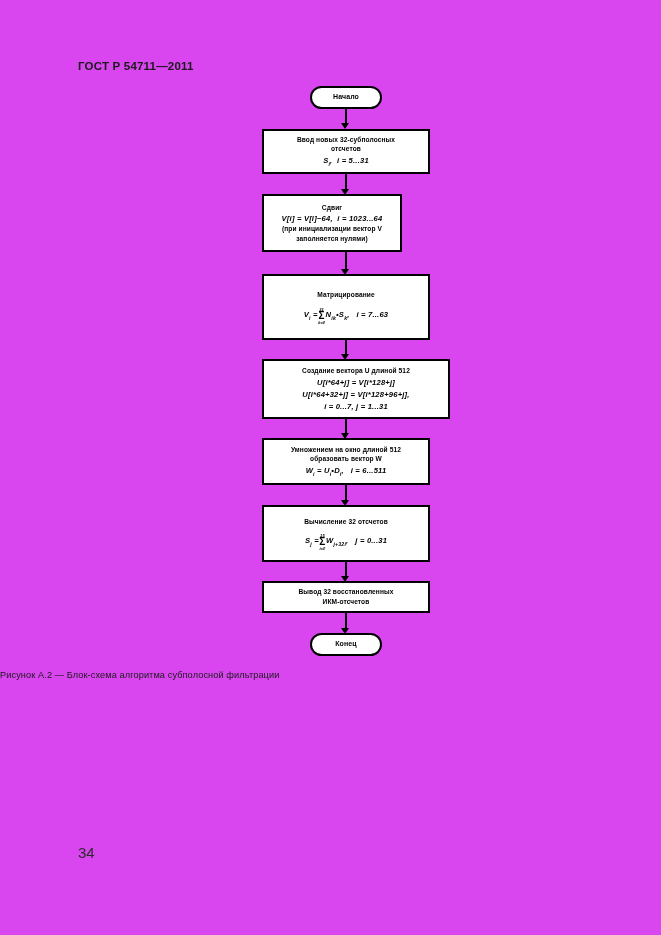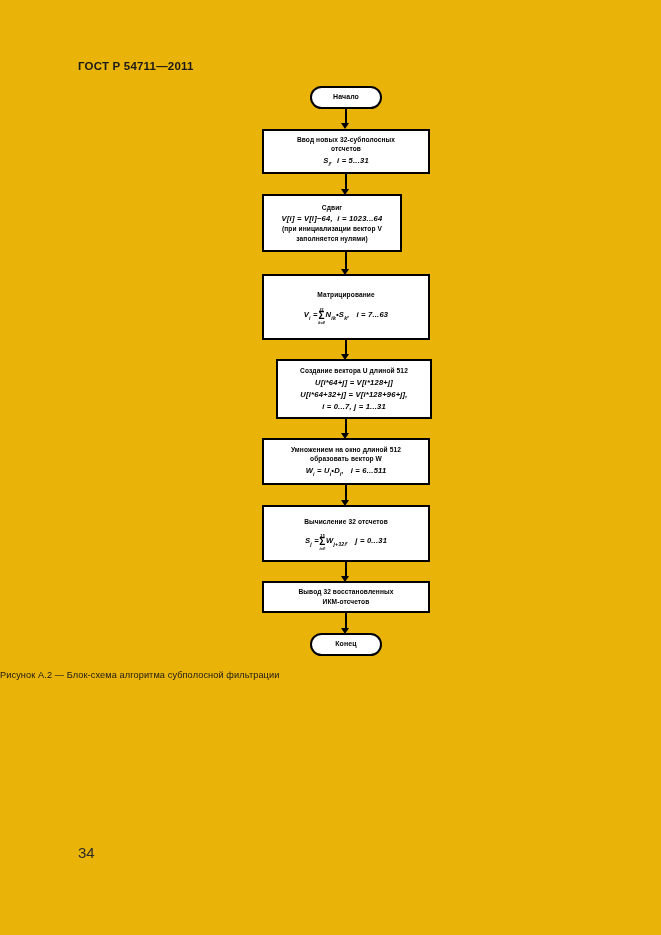--- a/index.html
+++ b/index.html
@@ -12,21 +12,21 @@
     height: 935px;
     position: relative;
     font-family: "Liberation Sans", sans-serif;
     color: #000000;
     overflow: hidden;
   }
 
   .page {
     position: absolute;
     inset: 0;
-    background: #eab308;
+    background: #d946ef;
     padding-left: 20px;
   }
 
   
   .doc-header {
     position: absolute;
     left: 78px;
     top: 60px;
     font-size: 11.5px;
     font-weight: bold;
@@ -191,21 +191,21 @@
             <span class="lim">31</span>
             <span class="sigma">Σ</span>
             <span class="lim">k=0</span>
           </span><i>N</i><span class="sub">ik</span>•<i>S</i><span class="sub">k</span>,&nbsp;&nbsp;
         <span>i = 7...63</span>
       </span>
     </div>
     <div class="connector" style="left:344.5px; top:340px; height:16px;"></div>
     <div class="arrowhead" style="left:341.4px; top:354px;"></div>
 
-    <div class="node" style="left:276px; top:359px; width:156px; height:60px;align-items:center;">
+    <div class="node" style="left:262px; top:359px; width:188px; height:60px;align-items:center;">
       <span class="line title">Создание вектора U длиной 512</span>
       <span class="line formula">U[i*64+j] = V[i*128+j]</span>
       <span class="line formula">U[i*64+32+j] = V[i*128+96+j],</span>
       <span class="line formula">i = 0...7,  j = 1...31</span>
     </div>
     <div class="connector" style="left:344.5px; top:419px; height:16px;"></div>
     <div class="arrowhead" style="left:341.4px; top:433px;"></div>
 
     <div class="node" style="left:262px; top:438px; width:168px; height:47px;">
       <span class="line title">Умножением на окно длиной 512</span>

